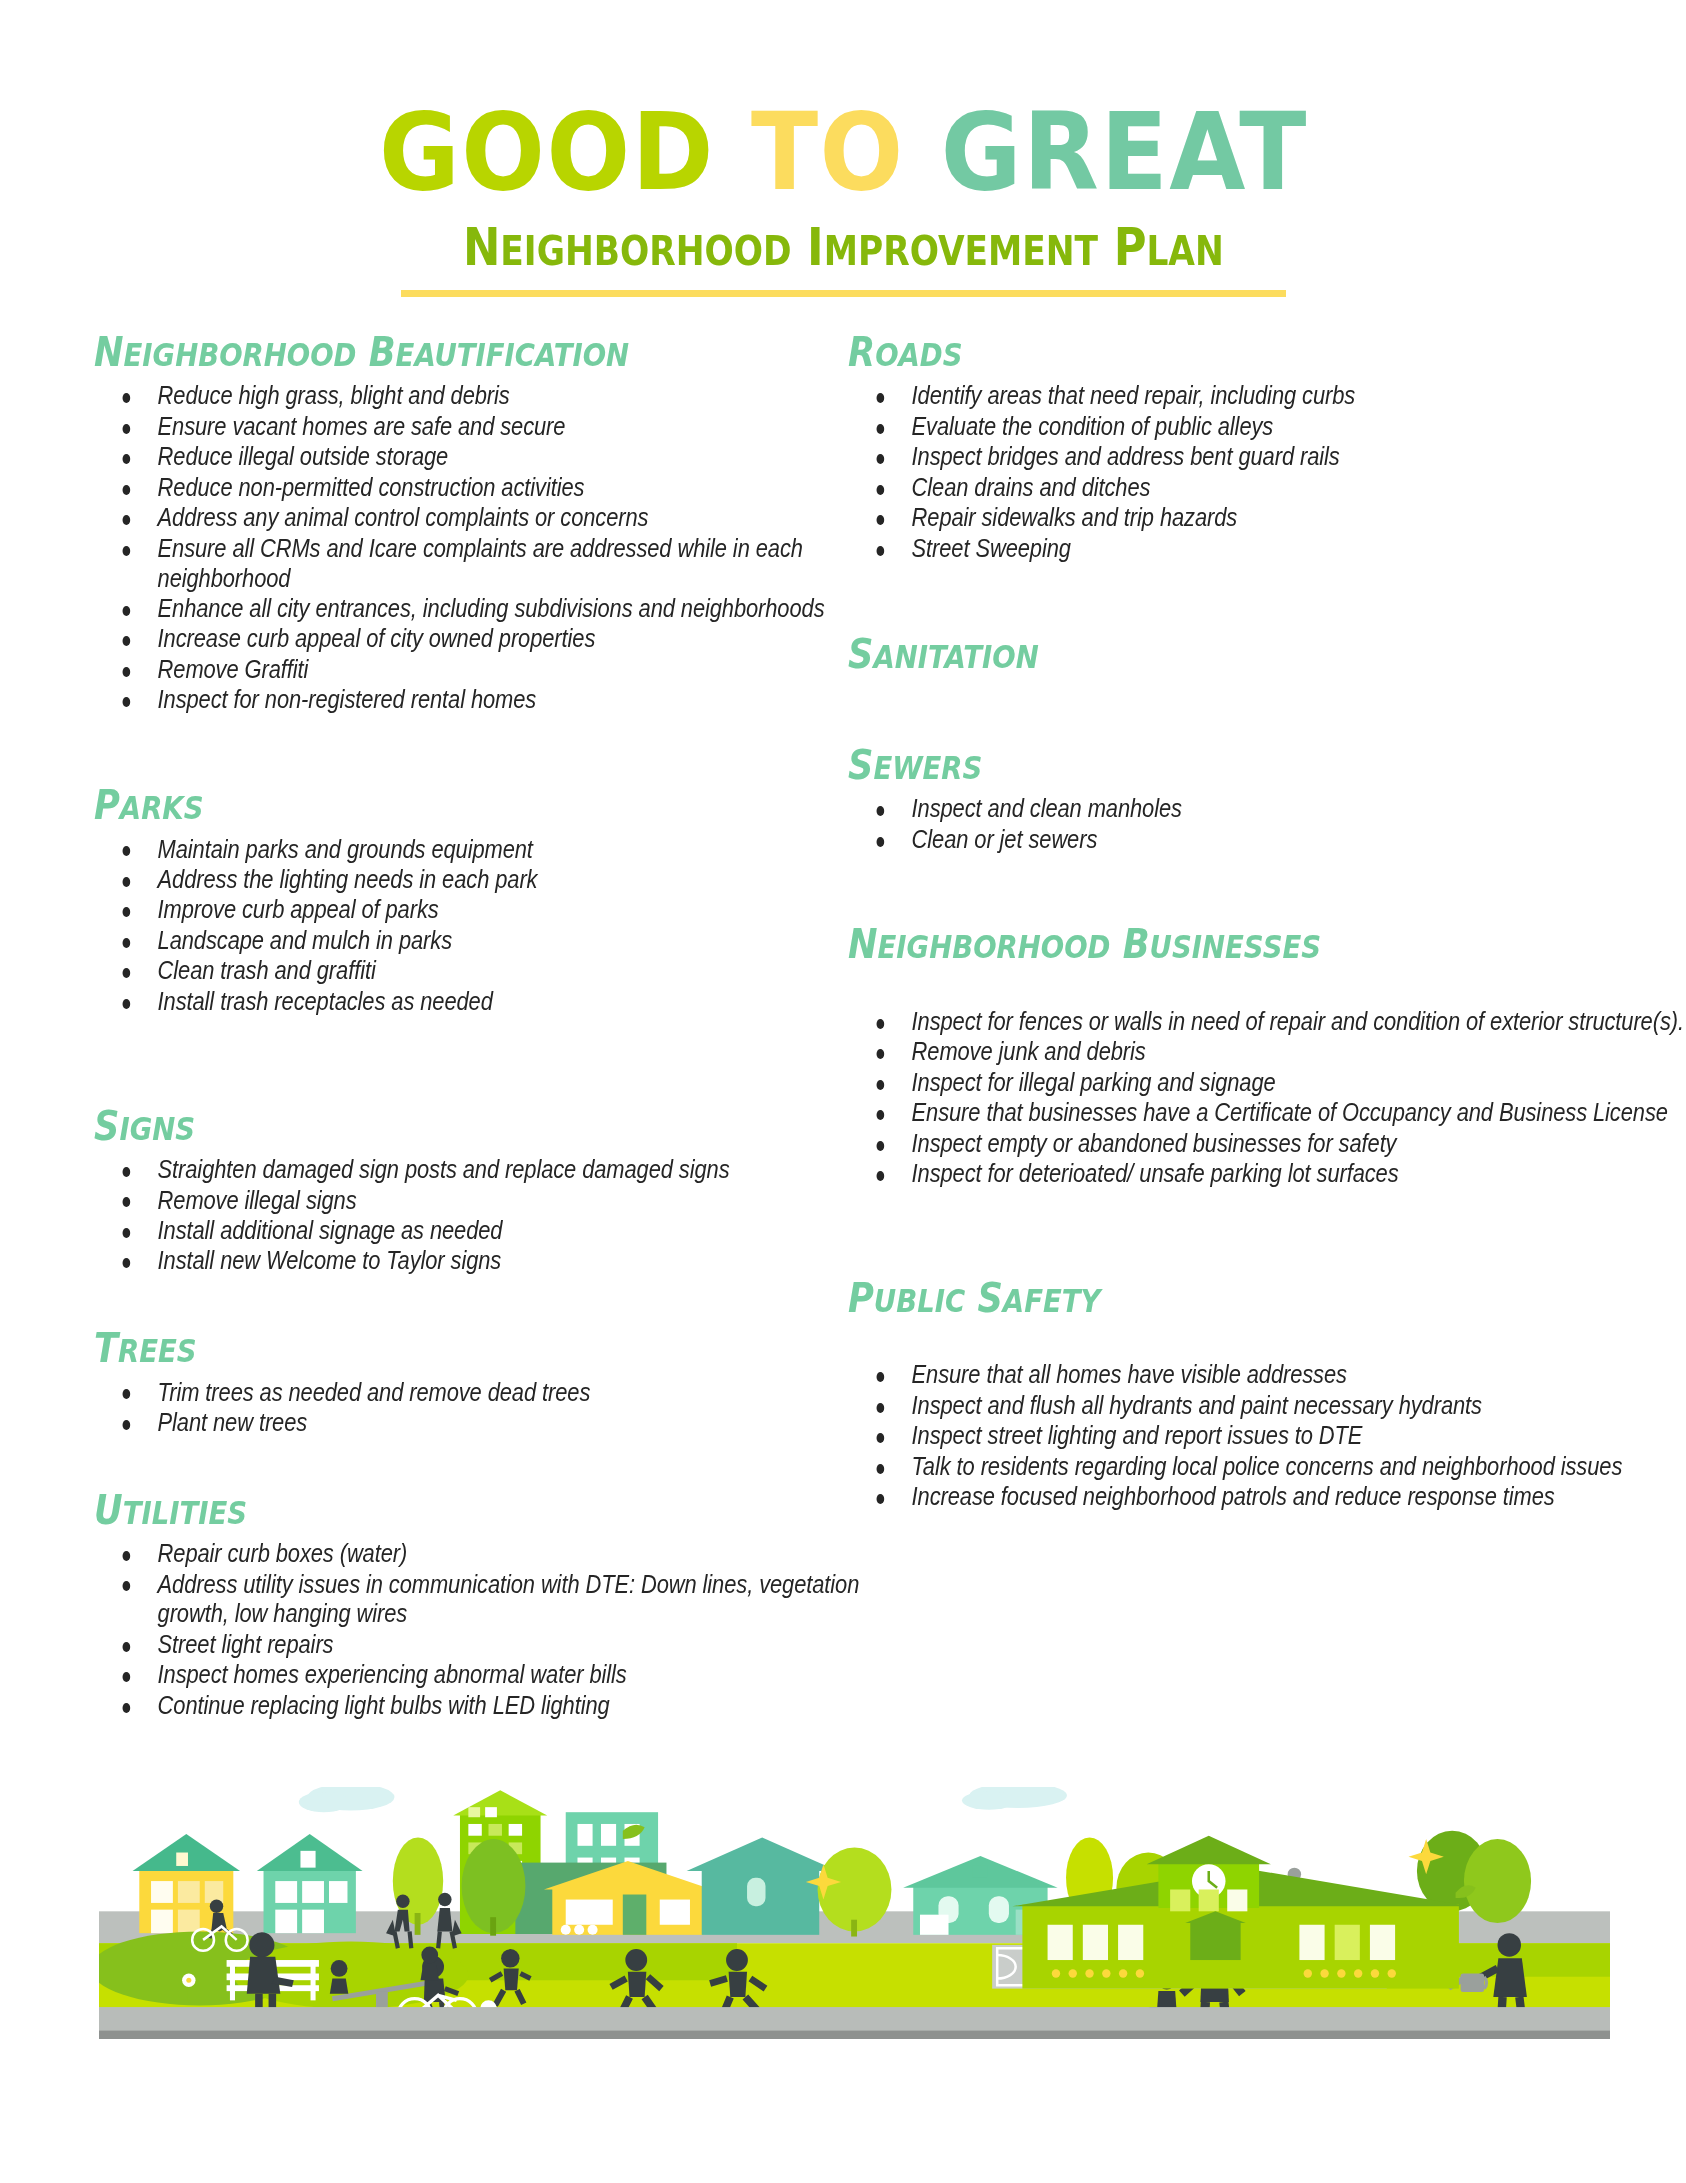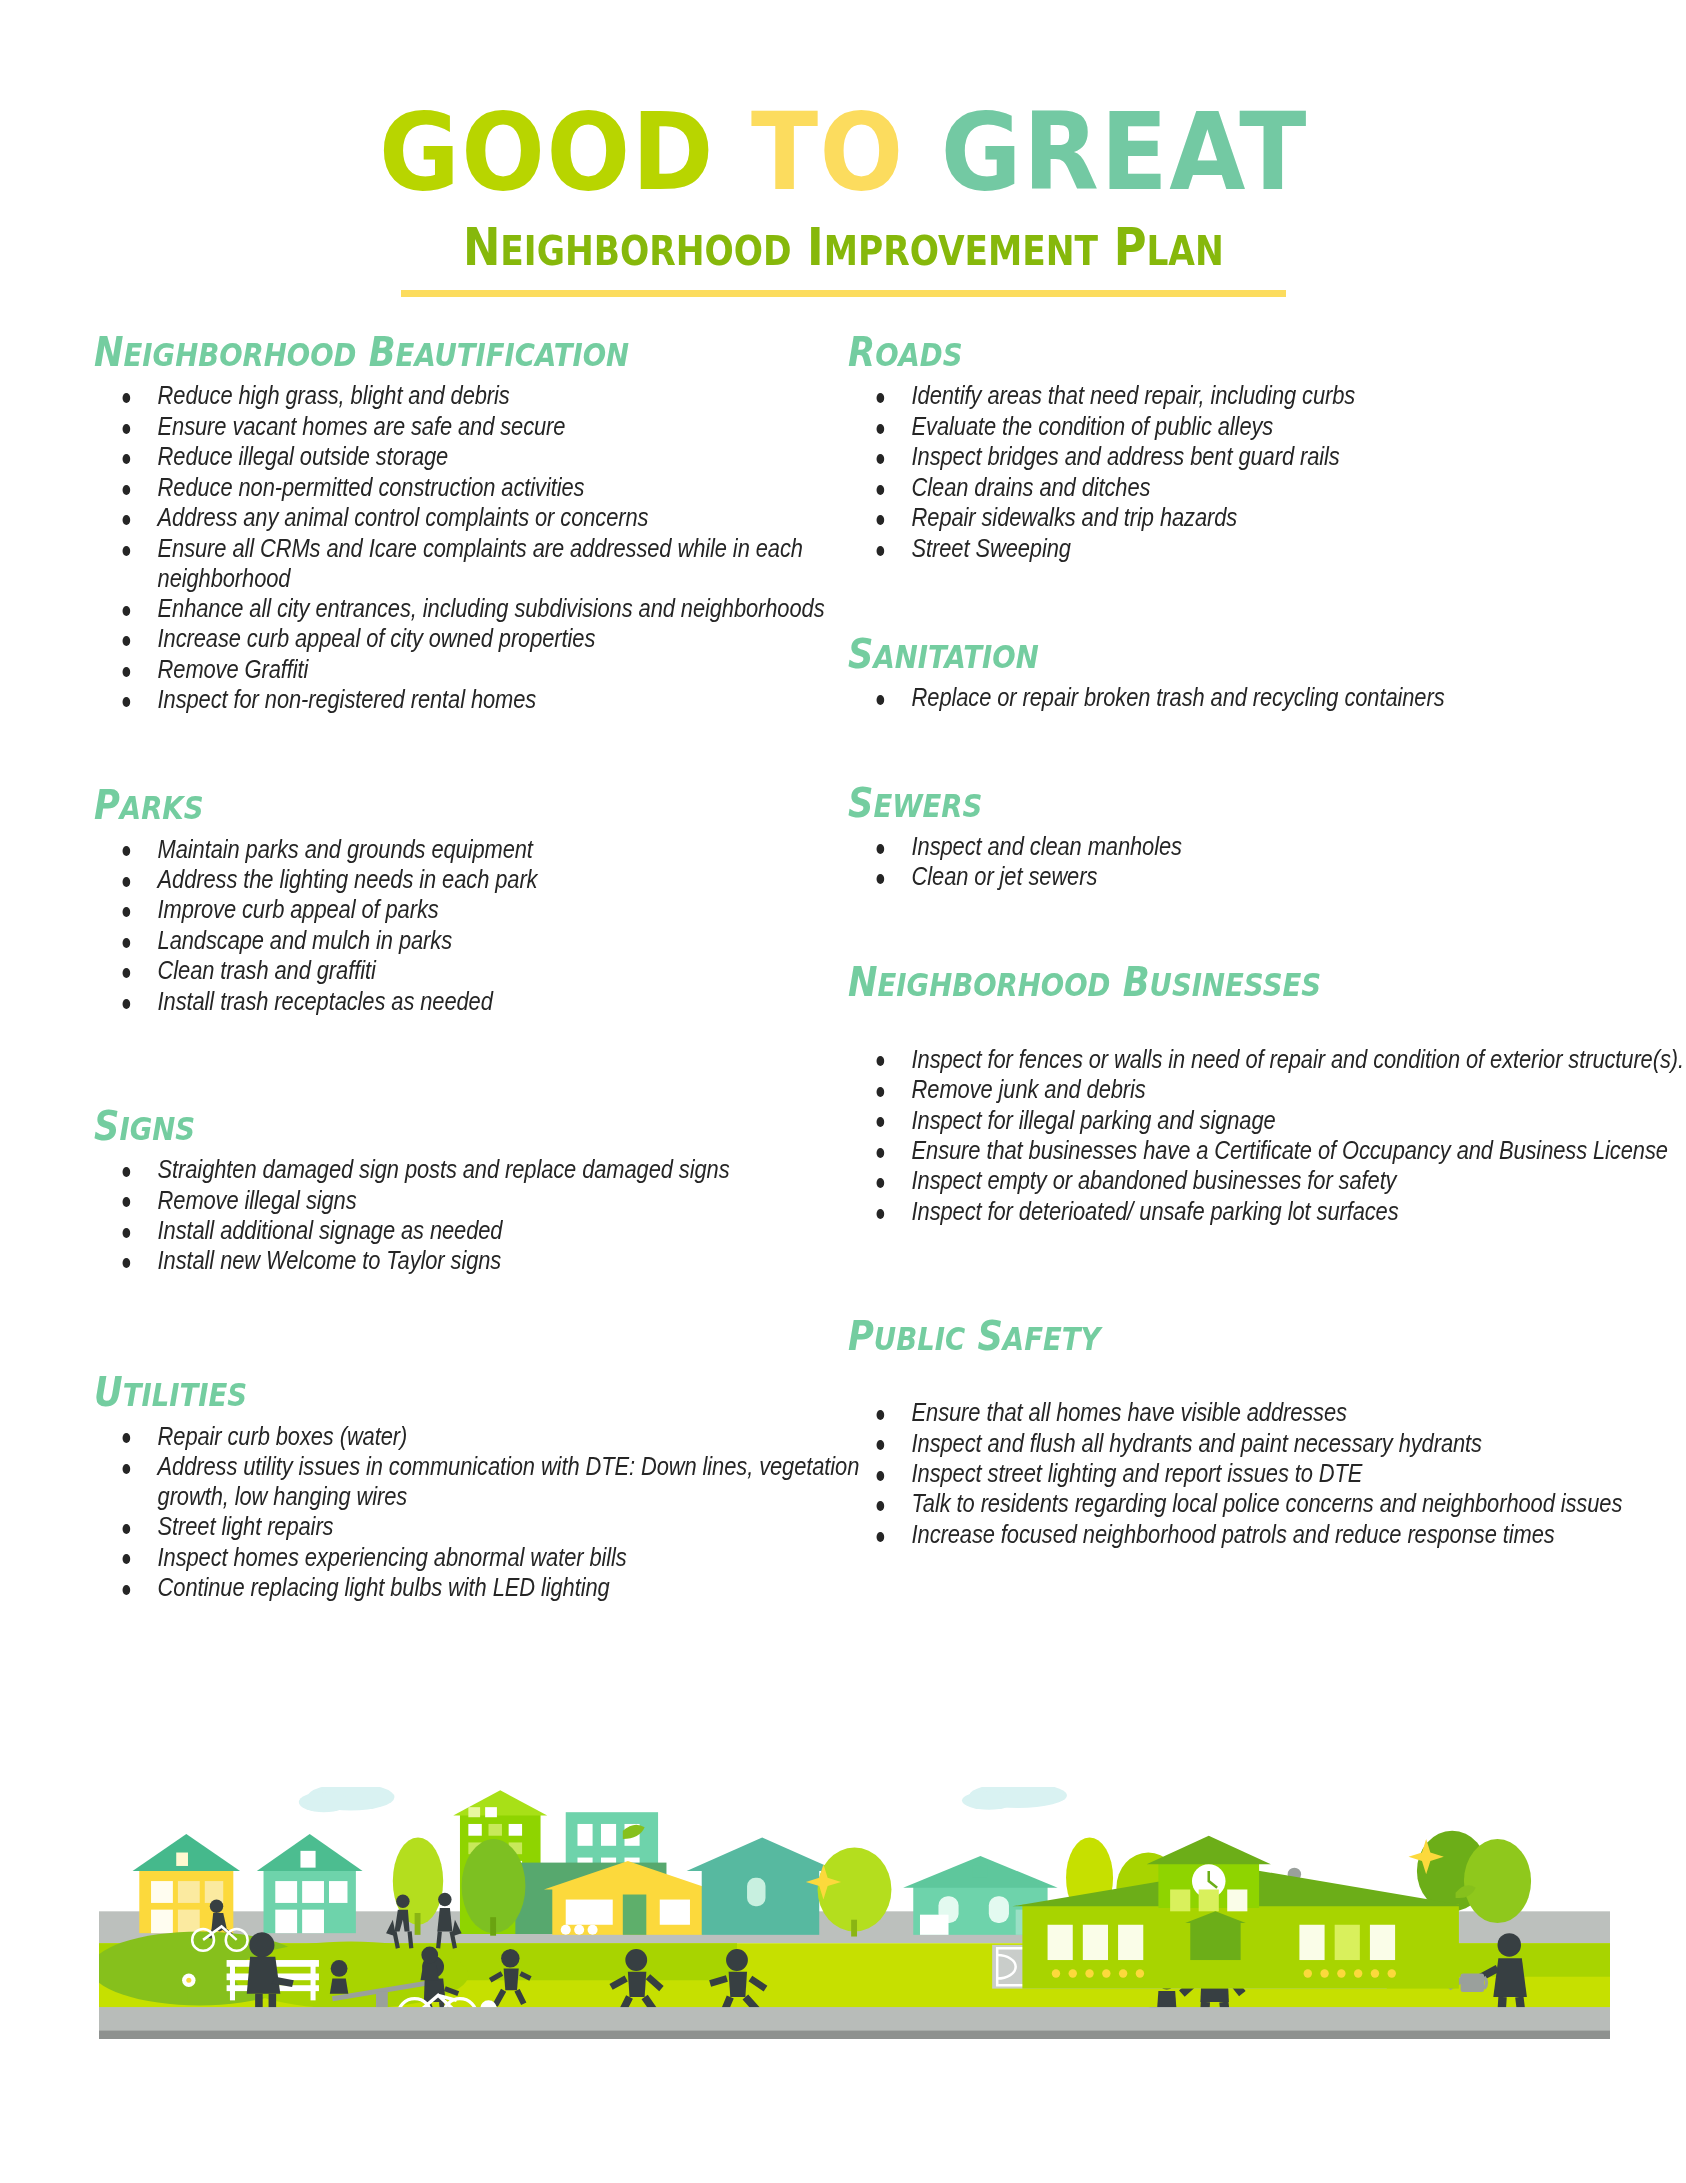--- a/index.html
+++ b/index.html
@@ -189,20 +189,27 @@
         <ul class="bullets">
             <li>Straighten damaged sign posts and replace damaged signs</li>
             <li>Remove illegal signs</li>
             <li>Install additional signage as needed</li>
             <li>Install new Welcome to Taylor signs</li>
           </ul>
       </div>
 
       <div class="gap-md"></div>
 
+      <div class="section">
+        <h2 class="section-title"><span class="cap">T</span><span class="sc">REES</span></h2>
+        <ul class="bullets">
+            <li>Trim trees as needed and remove dead trees</li>
+            <li>Plant new trees</li>
+          </ul>
+      </div>
 
       <div class="gap-md"></div>
 
       <div class="section">
         <h2 class="section-title"><span class="cap">U</span><span class="sc">TILITIES</span></h2>
         <ul class="bullets">
             <li>Repair curb boxes (water)</li>
             <li>Address utility issues in communication with DTE: Down lines, vegetation growth, low hanging wires</li>
             <li>Street light repairs</li>
             <li>Inspect homes experiencing abnormal water bills</li>
@@ -223,23 +230,20 @@
             <li>Clean drains and ditches</li>
             <li>Repair sidewalks and trip hazards</li>
             <li>Street Sweeping</li>
           </ul>
       </div>
 
       <div class="gap-lg"></div>
 
       <div class="section">
         <h2 class="section-title"><span class="cap">S</span><span class="sc">ANITATION</span></h2>
-        <ul class="bullets">
-            <li>Replace or repair broken trash and recycling containers</li>
-          </ul>
       </div>
 
       <div class="gap-lg"></div>
 
       <div class="section">
         <h2 class="section-title"><span class="cap">S</span><span class="sc">EWERS</span></h2>
         <ul class="bullets">
             <li>Inspect and clean manholes</li>
             <li>Clean or jet sewers</li>
           </ul>

